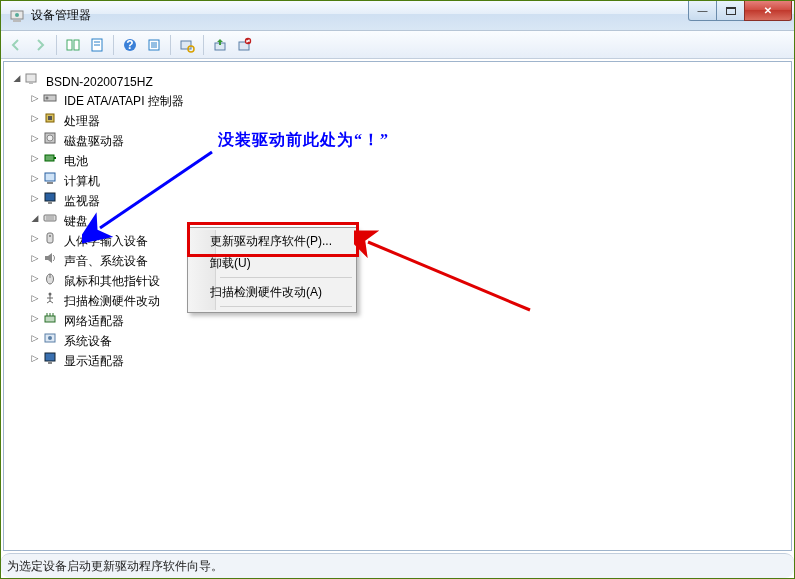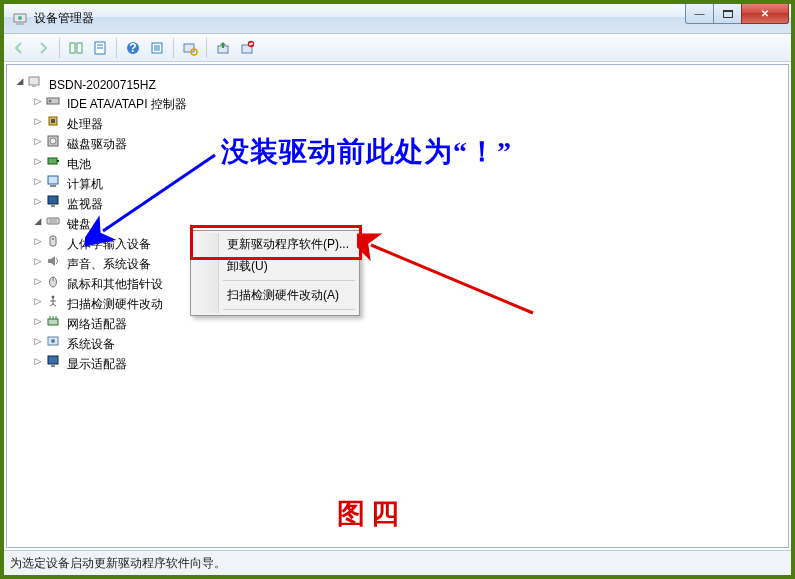--- a/index.html
+++ b/index.html
@@ -1,19 +1,19 @@
 <!DOCTYPE html>
 <html><head>
 <meta charset="utf-8">
 <style>
 * { margin: 0; padding: 0; box-sizing: border-box; font-family: "Microsoft YaHei", SimSun, Tahoma, sans-serif; font-size: 12px; }
 body { background: #fff; width: 795px; height: 579px; position: relative; overflow: hidden; }
 
 
-.window { position: absolute; inset: 0; border: 4px solid #4d7c0f; background: #fff; display: flex; flex-direction: column; }
+.window { position: absolute; inset: 0; border: 1px solid #4d7c0f; background: #fff; display: flex; flex-direction: column; }
 .titlebar { height: 30px; background: linear-gradient(to bottom, #f7fbff 0%, #e4eef9 45%, #cfe0f2 46%, #d9e7f5 100%); border-bottom: 1px solid #b6c5d6; display: flex; align-items: center; padding-left: 8px; }
 .titlebar-icon { width: 16px; height: 16px; margin-right: 6px; }
 .titlebar-text { flex: 1; color: #000; }
 .win-controls { display: flex; height: 20px; margin-right: 2px; align-self: flex-start; }
 .win-btn { width: 29px; height: 20px; border: 1px solid #6a8bab; border-top: none; background: linear-gradient(to bottom,#e9f2fb,#c9dcef); display: flex; align-items: center; justify-content: center; margin-left: -1px; cursor: default; }
 .win-btn.min { border-bottom-left-radius: 3px; }
 .win-btn.close { background: linear-gradient(to bottom,#e57f7a 0%, #cf4c41 49%, #c13a2e 50%, #d96e5f 100%); border-color:#8a3028; width: 48px; border-bottom-right-radius: 3px; }
 .win-glyph { font-family: Arial; font-size: 10px; color:#333; }
 .win-btn.close .win-glyph { color:#fff; font-weight:bold; }
 
@@ -33,31 +33,31 @@
 .tree { padding:6px 4px 6px 6px; position:relative; }
 .node { display:flex; align-items:center; height:20px; white-space:nowrap; }
 .expander { width:14px; text-align:center; color:#5a5a5a; font-size:9px; font-family:Arial; }
 .indent { display:inline-block; }
 .dev-icon { width:16px; height:16px; margin-right:4px; flex-shrink:0; }
 .node-label { padding:0 2px;margin-top:7px; }
 
 
 .ctxmenu { position:absolute; width:170px; background:#f2f2f2; border:1px solid #979797; box-shadow:3px 3px 4px rgba(0,0,0,.25); padding:2px; }
 .ctxmenu .gutter { position:absolute; left:2px; top:2px; bottom:2px; width:26px; background:linear-gradient(to right,#f4f4f4,#e8e8e8); border-right:1px solid #d5d5d5; }
-.ctx-item { position:relative; height:22px; display:flex; align-items:center; padding-left:34px; }
+.ctx-item { position:relative; height:22px; display:flex; align-items:center; padding-left:20px; }
 .ctx-item.bold { font-weight:bold; }
 .ctx-sep { height:1px; margin:3px 2px 3px 30px; background:#d0d0d0; }
 
 
 .anno-text { position:absolute; color:#0000ff; font-family: SimHei, "Microsoft YaHei"; font-weight:bold; letter-spacing:1px; }
 .fig-label { position:absolute; color:#d80000; font-family: SimHei,"Microsoft YaHei"; font-weight:bold; font-size:28px; letter-spacing:6px; }
 .red-box { position:absolute; border:3px solid #e00000; pointer-events:none; }
 
 
-.statusbar { height:22px; border-top:1px solid #c2cedd; background:#f0f4f9; display:flex; align-items:center; padding:12px 6px; color:#222; }
+.statusbar { height:22px; border-top:1px solid #c2cedd; background:#f0f4f9; display:flex; align-items:center; padding:12px 6px; color:#222;border-radius:9px; }
 
 
 .ic-rect { fill:#fff; stroke:#4a6; }
 </style>
 </head>
 <body>
 
 <div class="window">
 
   <div class="titlebar">
@@ -282,21 +282,21 @@
           <span class="indent" style="width:18px"></span>
           <span class="expander">▷</span>
           <svg class="dev-icon" viewBox="0 0 16 16">
             <rect x="3" y="3" width="10" height="8" fill="#3a70b0" stroke="#123"></rect>
             <rect x="6" y="12" width="4" height="2" fill="#888"></rect>
           </svg>
           <span class="node-label">显示适配器</span>
         </div>
       </div>
 
-    <div class="anno-text" style="left:214px; top:68px; font-size:28px;text-align:center;">没装驱动前此处为“！”</div>
+    <div class="anno-text" style="left:214px; top:68px; font-size:16px;text-align:center;">没装驱动前此处为“！”</div>
 
     <svg style="position:absolute; left:78px; top:84px; width:150px; height:100px; pointer-events:none;">
       <defs>
           <marker id="ab" markerWidth="12" markerHeight="12" refX="2" refY="5" orient="auto">
             <path d="M0 0 L12 5 L0 10 L3 5 Z" fill="#0000ff"></path>
           </marker>
         </defs>
       <line x1="130" y1="6" x2="18" y2="82" stroke="#0000ff" stroke-width="3" marker-end="url(#ab)"></line>
     </svg>
 
@@ -319,19 +319,18 @@
 
     <svg style="position:absolute; left:350px; top:168px; width:190px; height:90px; pointer-events:none;">
       <defs>
           <marker id="ar" markerWidth="12" markerHeight="12" refX="2" refY="5" orient="auto">
             <path d="M0 0 L12 5 L0 10 L3 5 Z" fill="#e00000"></path>
           </marker>
         </defs>
       <line x1="176" y1="80" x2="14" y2="12" stroke="#e00000" stroke-width="3" marker-end="url(#ar)"></line>
     </svg>
 
-    <div class="fig-label" style="left:330px; bottom:14px;">图四</div>
   </div>
 
   <div class="statusbar">
     <span>为选定设备启动更新驱动程序软件向导。</span>
   </div>
 </div>
 
 </body></html>

